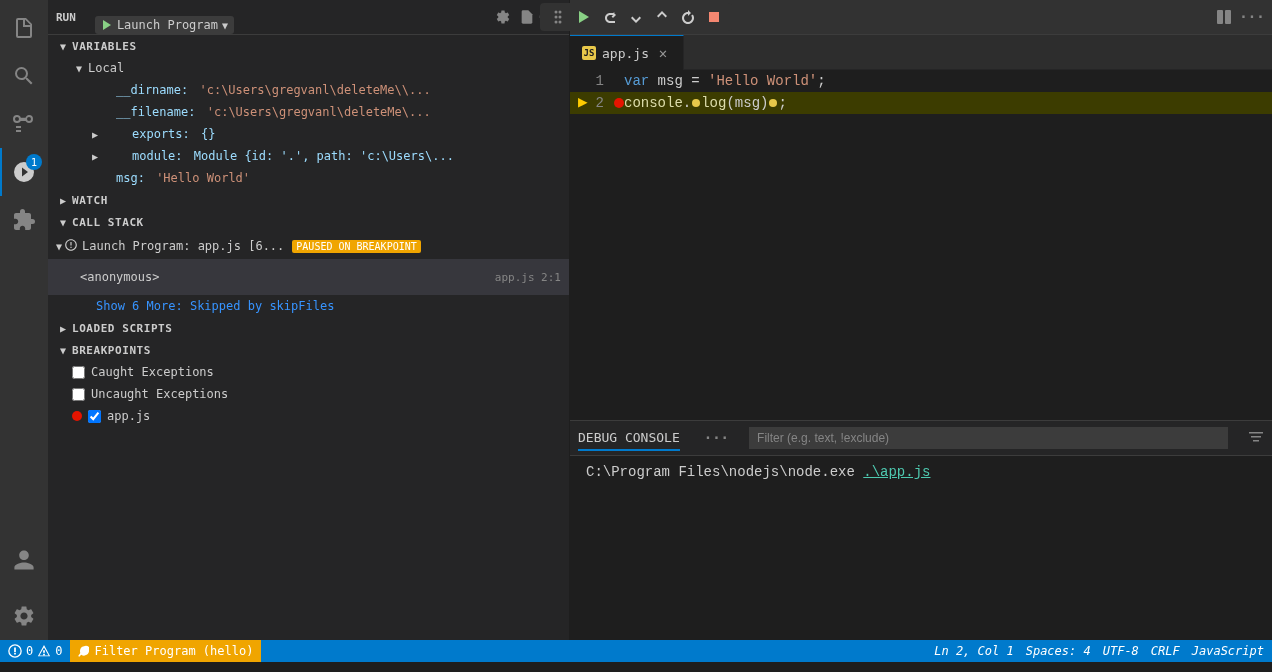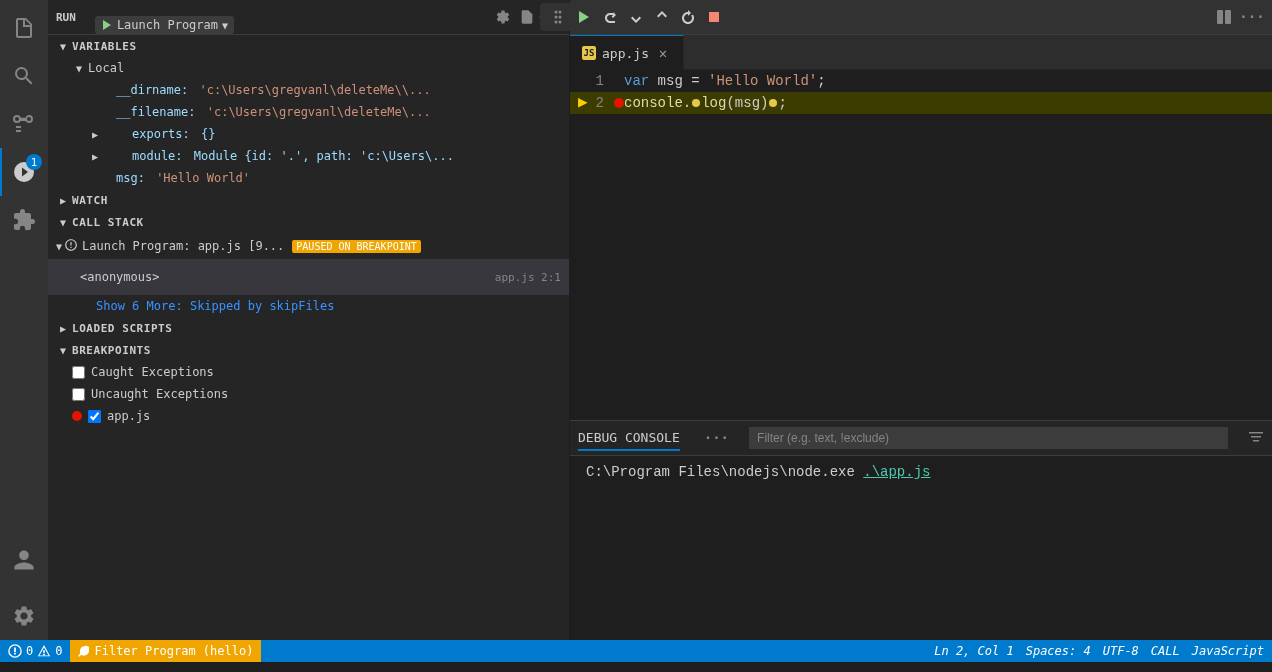--- a/index.html
+++ b/index.html
@@ -522,21 +522,21 @@
         <div class="section-content" style="padding-left:0;">
 
           <div class="call-stack-thread">
             <span style="color:#cccccc;margin-right:2px;font-size:10px;">▼</span>
             <span style="margin-right:4px;">
               <svg width="14" height="14" viewBox="0 0 24 24" fill="#cccccc">
                   <path d="M12 2C6.48 2 2 6.48 2 12s4.48 10 10 10 10-4.48 10-10S17.52 2 12 2zm0 18c-4.42 0-8-3.58-8-8s3.58-8 8-8 8 3.58 8 8-3.58 8-8 8z"></path>
                   <path d="M11 7h2v6h-2zm0 8h2v2h-2z"></path>
                 </svg>
             </span>
-            <span style="color:#cccccc;font-size:12px;">Launch Program: app.js [9...</span>
+            <span style="color:#cccccc;font-size:12px;">Launch Program: app.js [6...</span>
             <span class="call-stack-badge">PAUSED ON BREAKPOINT</span>
           </div>
 
           <div style="background:#37373d;display:flex;align-items:center;padding:2px 8px 2px 32px;height:36px;">
             <span style="color:#cccccc;font-size:12px;">&lt;anonymous&gt;</span>
             <span class="call-stack-file">app.js 2:1</span>
           </div>
 
           <div class="show-more">Show 6 More: Skipped by skipFiles</div>
         </div>
@@ -695,16 +695,16 @@
       <svg width="12" height="12" viewBox="0 0 12 12" fill="white">
           <path d="M11 2a5 5 0 0 0-5-0.8 5 5 0 0 0-4 4.8 5 5 0 0 0 .3 2L.5 10.5a.5.5 0 0 0 0 .7l.3.3a.5.5 0 0 0 .7 0L3.2 9.7A5 5 0 0 0 11 5V2z"></path>
         </svg>
       <span>Filter Program (hello)</span>
     </div>
   </div>
   <div class="status-bar-right">
     <span class="status-item">Ln 2, Col 1</span>
     <span class="status-item">Spaces: 4</span>
     <span class="status-item">UTF-8</span>
-    <span class="status-item">CALL</span>
+    <span class="status-item">CRLF</span>
     <span class="status-item">JavaScript</span>
   </div>
 </div>
 
 </body></html>

